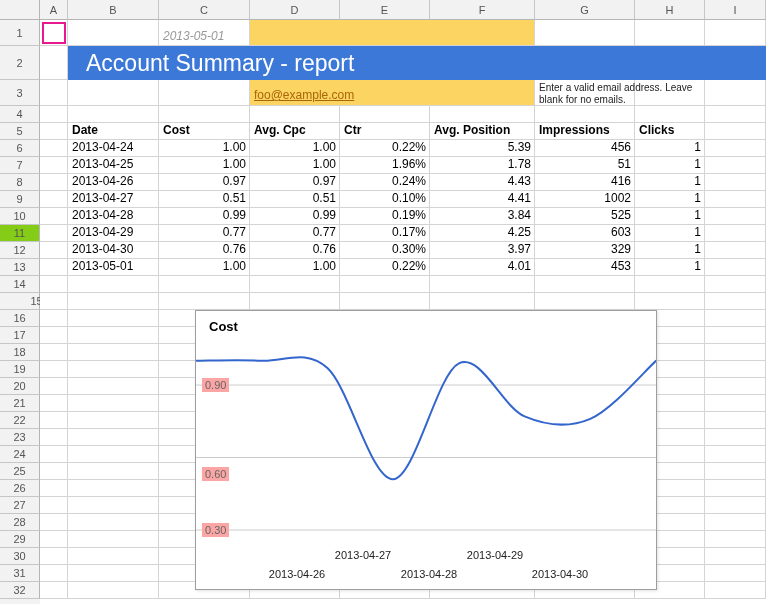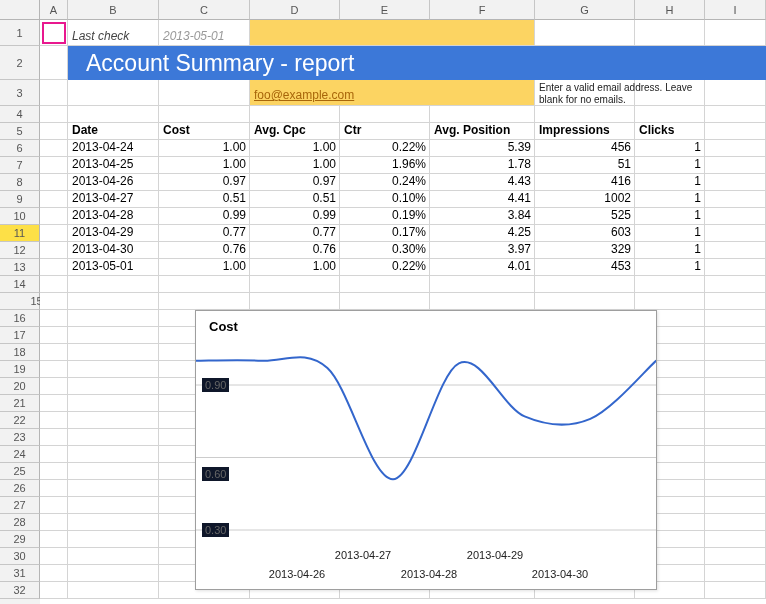--- a/index.html
+++ b/index.html
@@ -9,21 +9,21 @@
 
   
   .corner{position:absolute;left:0;top:0;width:40px;height:20px;background:#f2f2f2;
           border-right:1px solid #b5b5b5;border-bottom:1px solid #b5b5b5;z-index:6}
   #col-headers{position:absolute;left:40px;top:0;height:20px;display:flex;z-index:6;background:#f2f2f2;width:726px}
   .col-h{height:20px;background:#f2f2f2;border-right:1px solid #c6c6c6;border-bottom:1px solid #b5b5b5;
          font-size:11px;color:#555;display:flex;align-items:center;justify-content:center;flex:none}
   #row-headers{position:absolute;left:0;top:20px;width:40px;height:584px;z-index:6;background:#f2f2f2;overflow:hidden}
   .row-h{width:40px;background:#f2f2f2;border-bottom:1px solid #c6c6c6;border-right:1px solid #b5b5b5;
          font-size:11px;color:#555;display:flex;align-items:center;justify-content:center}
-  .row-h.sel{background:#fde047}
+  .row-h.sel{background:#84cc16}
 
   
   #cells-bg,#cells-fg{position:absolute;left:40px;top:20px;width:726px;height:584px;display:grid;
       grid-template-columns:28px 91px 91px 90px 90px 105px 100px 70px 61px;
       grid-template-rows:26px 34px 26px repeat(29,17px)}
   #cells-bg{z-index:1;background:#fff}
   #cells-fg{z-index:2}
   #cells-bg .cell{background:#fff;border-right:1px solid #d4d4d4;border-bottom:1px solid #d4d4d4}
 
   .fgcell{font-size:12px;color:#000;display:flex;align-items:flex-end;padding:0 4px 3px 4px;
@@ -47,21 +47,21 @@
   .ga-c3{grid-area:3/3/4/4}
   .ga-y3{grid-area:3/4/4/7}
   .ga-note{grid-area:3/7/4/9}
 
   
   #chart{position:absolute;left:195px;top:310px;width:462px;height:280px;background:#fff;
          border:1px solid #9e9e9e;z-index:5;box-shadow:1px 1px 3px rgba(0,0,0,.12)}
   #chart-svg{position:absolute;left:0;top:0}
   .chart-title{position:absolute;left:13px;top:8px;font-size:13px;font-weight:bold;color:#000}
   #y-labels,#x-labels{position:absolute;left:0;top:0;right:0;bottom:0;pointer-events:none}
-  .y-lab{position:absolute;left:6px;font-size:11px;color:#666;background:#0f172a;padding:0 3px;height:14px;line-height:14px}
+  .y-lab{position:absolute;left:6px;font-size:11px;color:#666;background:#fca5a5;padding:0 3px;height:14px;line-height:14px}
   .x-lab{position:absolute;width:80px;text-align:center;font-size:11px;color:#222}
 </style>
 </head>
 <body>
 
 <div id="app">
   <div class="corner"></div>
   <div id="col-headers">
       <div class="col-h" style="width: 28px;">A</div>
       <div class="col-h" style="width: 91px;">B</div>
@@ -394,21 +394,20 @@
       <div class="cell"></div>
       <div class="cell"></div>
       <div class="cell"></div>
       <div class="cell"></div>
       <div class="cell"></div>
       <div class="cell"></div>
     </div>
 
   <div id="cells-fg">
     <div class="sel-a1 ga-a1"></div>
-    <div class="fgcell lab ga-b1">Last check</div>
     <div class="fgcell val ga-c1">2013-05-01</div>
     <div class="yellow ga-y1"></div>
     <div class="banner ga-banner">Account Summary - report</div>
     <div class="fgcell yellow ga-y3">
       <a href="#">foo@example.com</a>
     </div>
     <div class="fgcell note ga-note">Enter a valid email address. Leave blank for no emails.</div>
   <div class="fgcell t-head" style="grid-area: 5 / 2;">Date</div>
       <div class="fgcell t-head" style="grid-area: 5 / 3;">Cost</div>
       <div class="fgcell t-head" style="grid-area: 5 / 4;">Avg. Cpc</div>

